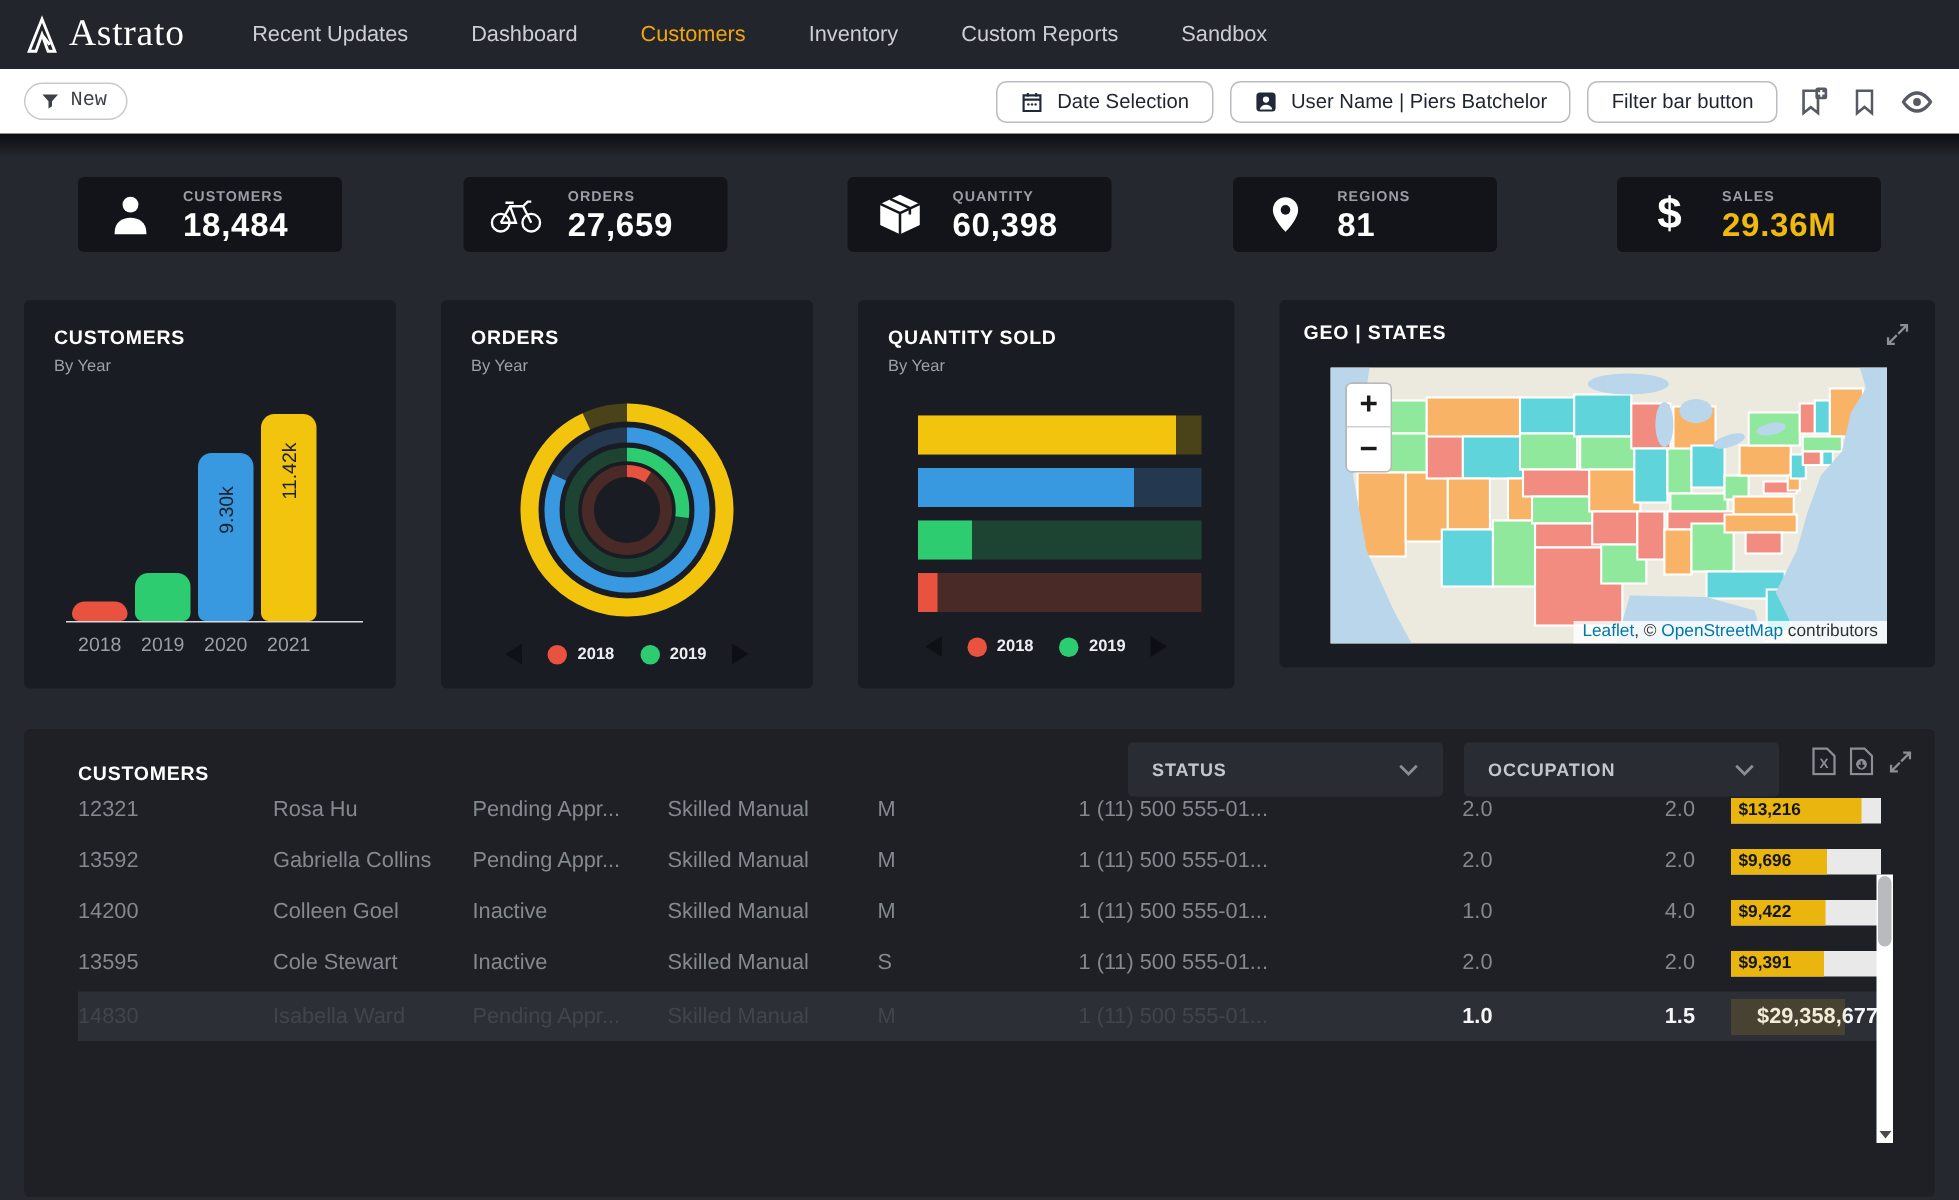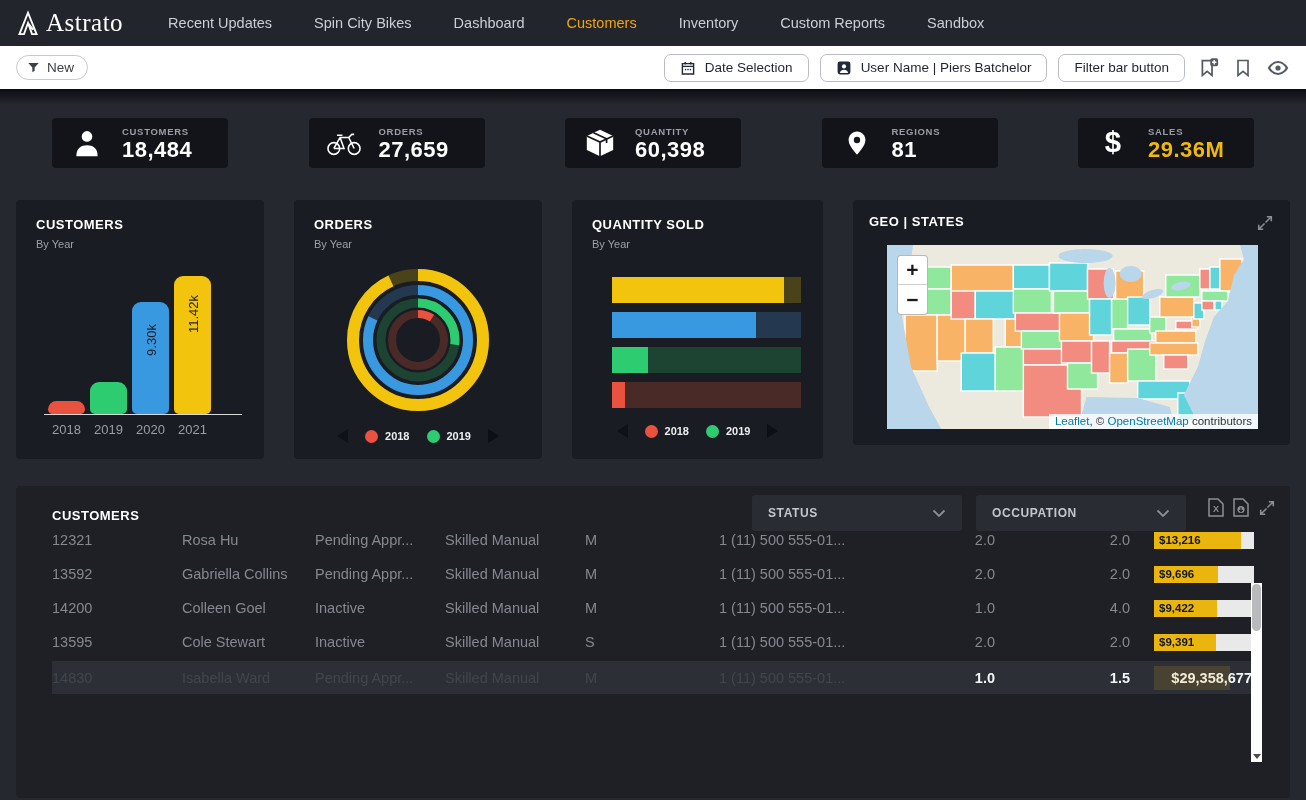--- a/index.html
+++ b/index.html
@@ -8,21 +8,21 @@
 
   
   .topnav { height:46px; background:#22252c; display:flex; align-items:center; padding:0 16px; }
   .brand { display:flex; align-items:center; gap:6px; margin-right:24px; cursor:pointer; }
   .brand-name { font-family:"Liberation Serif","DejaVu Serif",serif; font-size:25px; color:#fff; letter-spacing:.5px; }
   .nav-item { padding:0 21px; font-size:14.5px; color:#ccced4; line-height:46px; cursor:pointer; white-space:nowrap; }
   .nav-item.active { color:#f2a40e; }
 
   
   .toolbar { height:43px; background:#ffffff; display:flex; align-items:center; padding:0 16px; position:relative; z-index:5; }
-  .pill { display:flex; align-items:center; gap:7px; border:1px solid #c7c9cc; border-radius:13px; height:25px; padding:0 13px 0 10px; font-size:13.5px; color:#3d4045; background:#fff; cursor:pointer; }
+  .pill { display:flex; align-items:center; gap:7px; border:1px solid #c7c9cc; border-radius:13px; height:25px; padding:0 13px 0 10px; font-size:13.5px; color:#3d4045; background:#fff; cursor:pointer;font-family:Liberation Mono, monospace; }
   .tb-right { margin-left:auto; display:flex; align-items:center; gap:11px; }
   .tb-btn { display:flex; align-items:center; gap:9px; border:1px solid #b9bcc2; border-radius:7px; height:28px; padding:0 15px; font-size:13.5px; color:#1f2430; background:#fff; cursor:pointer; white-space:nowrap; }
   .tb-icon { width:24px; height:24px; display:flex; align-items:center; justify-content:center; cursor:pointer; }
 
   
   .canvas { height:711px; background:linear-gradient(#0c0d11 0px, #26282f 16px); padding:14px 16px 0; }
 
   
   .kpi-row { display:flex; justify-content:space-between; padding:15px 36px 14px; }
   .kpi { width:176px; height:50px; background:#121419; border-radius:4px; display:flex; align-items:center; gap:17px; padding-left:17px; }
@@ -105,21 +105,20 @@
 <nav class="topnav">
   <div class="brand">
     <span>
       <svg width="24" height="26" viewBox="0 0 28 28">
           <path d="M4 27 L14 2 L24 27 L18.7 27 L14 14 L9.3 27 Z M14 14 L20 22" fill="none" stroke="#fff" stroke-width="2.2" stroke-linejoin="miter"></path>
         </svg>
     </span>
     <span class="brand-name">Astrato</span>
   </div>
   <div class="nav-item">Recent Updates</div>
-  <div class="nav-item">Spin City Bikes</div>
   <div class="nav-item">Dashboard</div>
   <div class="nav-item active">Customers</div>
   <div class="nav-item">Inventory</div>
   <div class="nav-item">Custom Reports</div>
   <div class="nav-item">Sandbox</div>
 </nav>
 
 <div class="toolbar">
   <div class="pill">
     <span>

